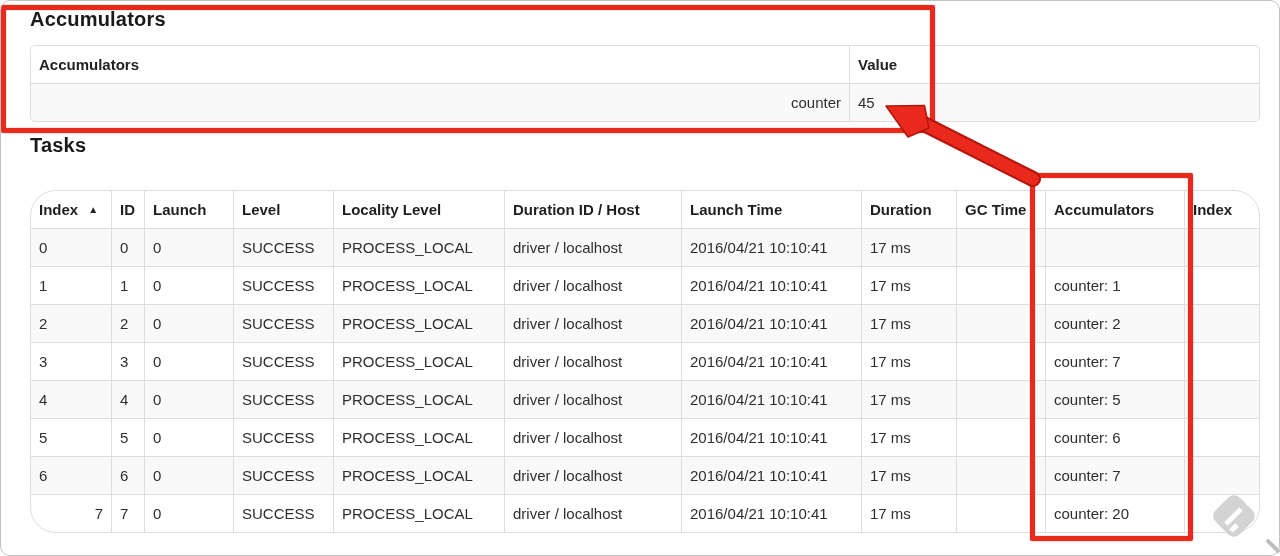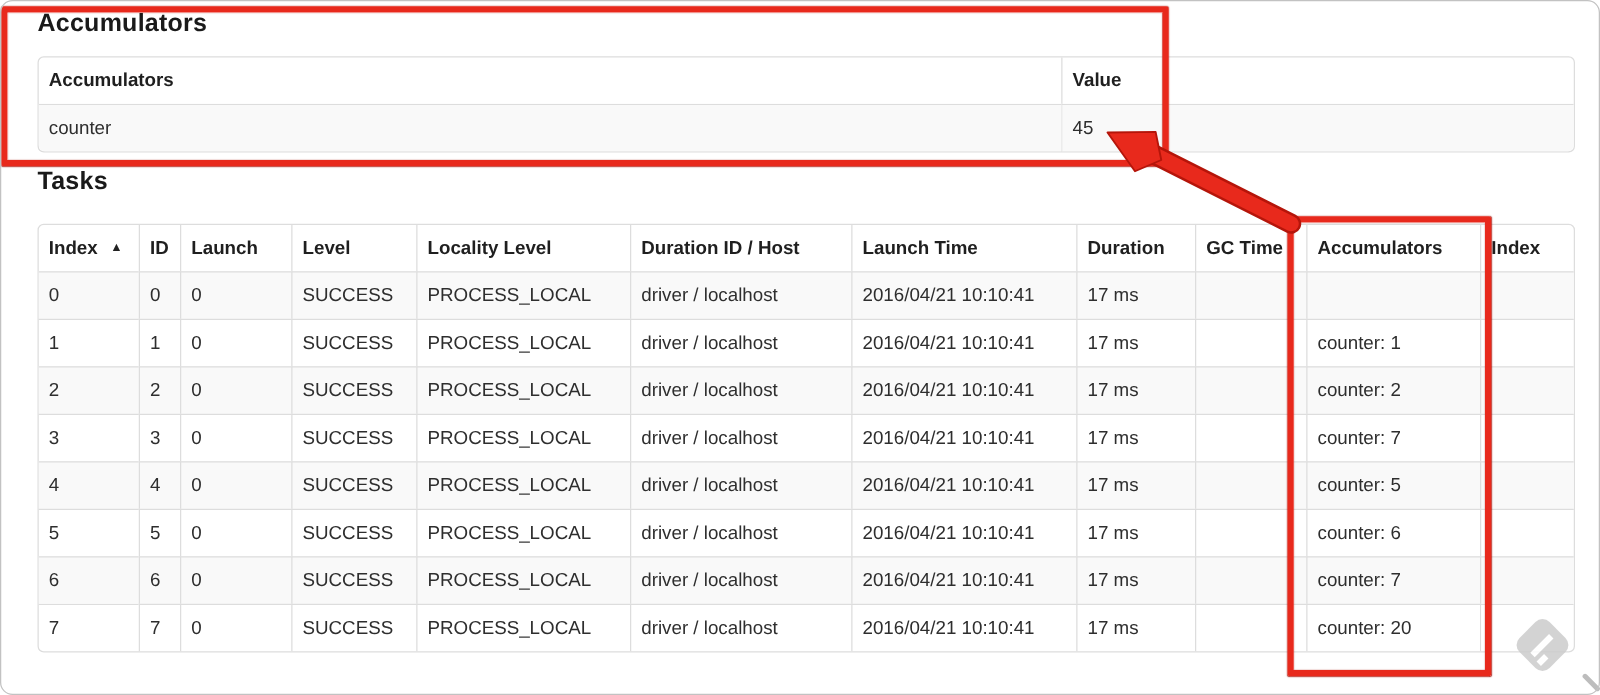--- a/index.html
+++ b/index.html
@@ -17,30 +17,30 @@
     letter-spacing:.2px;
   }
   #acc-title{left:30px;top:8px;}
   #tasks-title{left:30px;top:134px;}
 
   table.ui-table{
     position:absolute;border-collapse:separate;border-spacing:0;table-layout:fixed;
     font-size:15px;background:#fff;border:1px solid #ddd;border-radius:5px;
   }
   #acc-table{left:30px;top:45px;width:1228px;}
-  #tasks-table{left:30px;top:179px;width:1228px;}
+  #tasks-table{left:30px;top:190px;width:1228px;border-radius:26px;}
   .ui-table th,.ui-table td{
     padding:8px;line-height:21px;text-align:left;vertical-align:middle;
     border-left:1px solid #ddd;border-top:1px solid #ddd;
     white-space:nowrap;overflow:hidden;
   }
   .ui-table th{font-weight:bold;color:#1f1f1f;border-top:none;}
   .ui-table th:first-child,.ui-table td:first-child{border-left:none;}
   .ui-table tbody tr:nth-child(odd) td{background:#f9f9f9;}
-  .ui-table tbody tr:last-child td:first-child{border-bottom-left-radius:5px;}
+  .ui-table tbody tr:last-child td:first-child{border-bottom-left-radius:5px;text-align:right;}
   .ui-table tbody tr:last-child td:last-child{border-bottom-right-radius:5px;}
   .sort-icon{font-size:10px;margin-left:10px;color:#222;vertical-align:2px;}
 
   
   .ann-box{
     position:absolute;border:5px solid #e8291c;border-radius:2px;z-index:30;
     box-shadow:0 0 1px #9e1007, inset 0 0 1px #9e1007;
     pointer-events:none;box-sizing:border-box;
   }
   #ann-box-top{left:1px;top:5px;width:934px;height:128px;}

